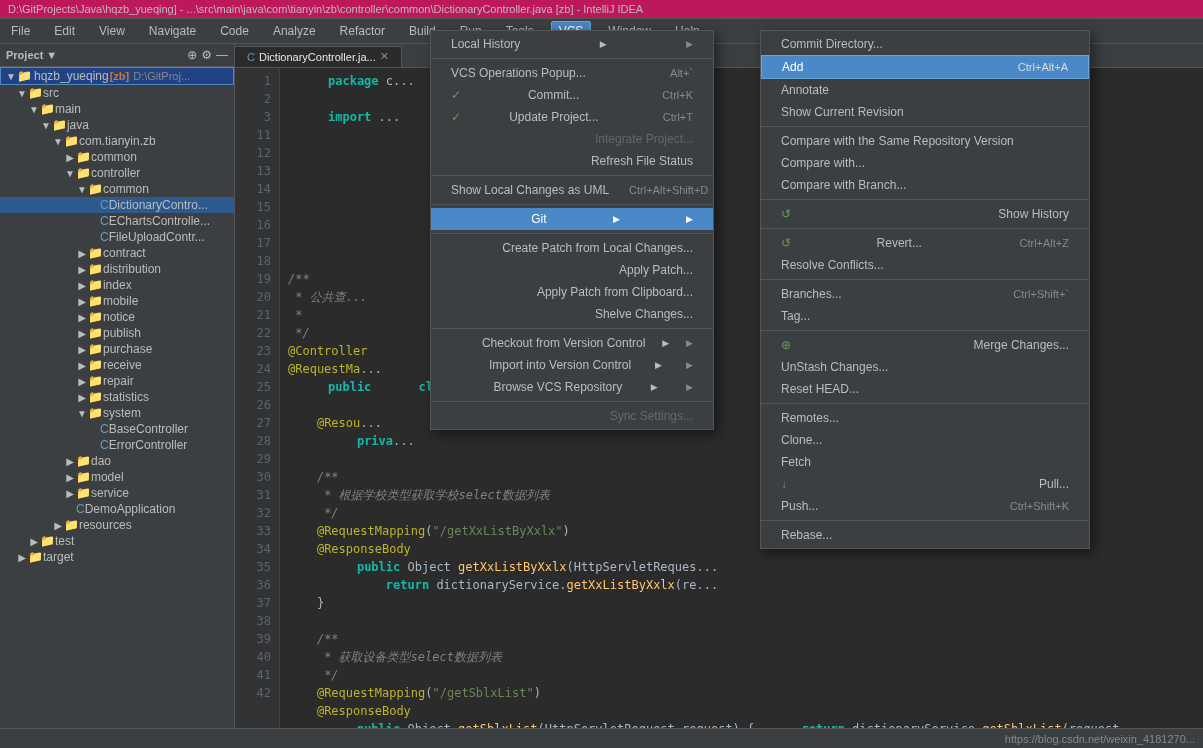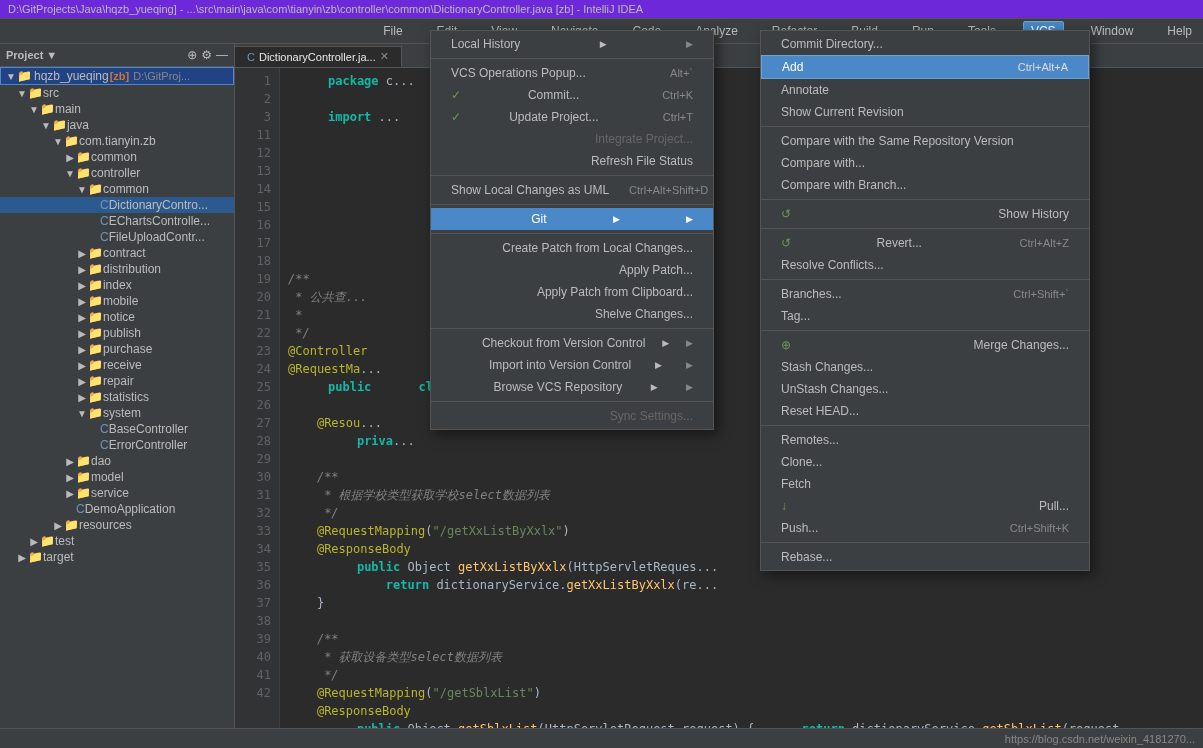--- a/index.html
+++ b/index.html
@@ -9,38 +9,37 @@
       background: #2b2b2b;
       color: #a9b7c6;
       width: 1203px;
       height: 748px;
       overflow: hidden;
       position: relative;
     }
 
     
     #title-bar {
-      background: #6d28d9;
+      background: #be185d;
       color: #bbbbbb;
       font-size: 11px;
       padding: 3px 8px;
       white-space: nowrap;
       overflow: hidden;
       border-bottom: 1px solid #555;
     }
 
     
     #menu-bar {
       background: #3c3f41;
       display: flex;
       align-items: center;
       padding: 2px 4px;
       border-bottom: 1px solid #555;
-      gap: 20px;
-      justify-content: flex-end;
+      gap: 10px;
     }
     .menu-item {
       padding: 2px 7px;
       cursor: pointer;
       color: #bbbbbb;
       font-size: 12px;
       border-radius: 2px;
     }
     .menu-item.active {
       background: #4a88c7;
@@ -737,23 +736,20 @@
   </div>
   <div class="git-item">
     <span>Tag...</span>
   </div>
   <div class="git-separator"></div>
   <div class="git-item">
     <span style="width:18px;display:inline-block;color:#6a9955">⊕</span>
     <span>Merge Changes...</span>
   </div>
   <div class="git-item">
-    <span>Stash Changes...</span>
-  </div>
-  <div class="git-item">
     <span>UnStash Changes...</span>
   </div>
   <div class="git-item">
     <span>Reset HEAD...</span>
   </div>
   <div class="git-separator"></div>
   <div class="git-item">
     <span>Remotes...</span>
   </div>
   <div class="git-item">

